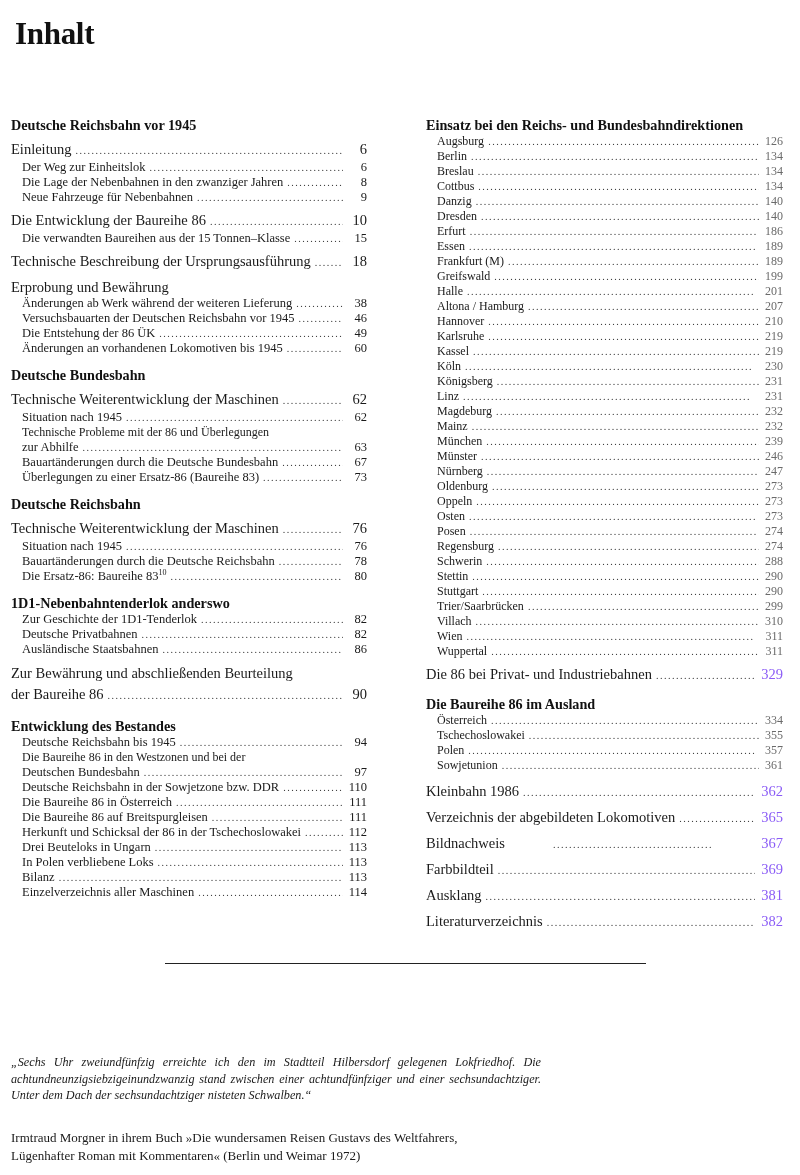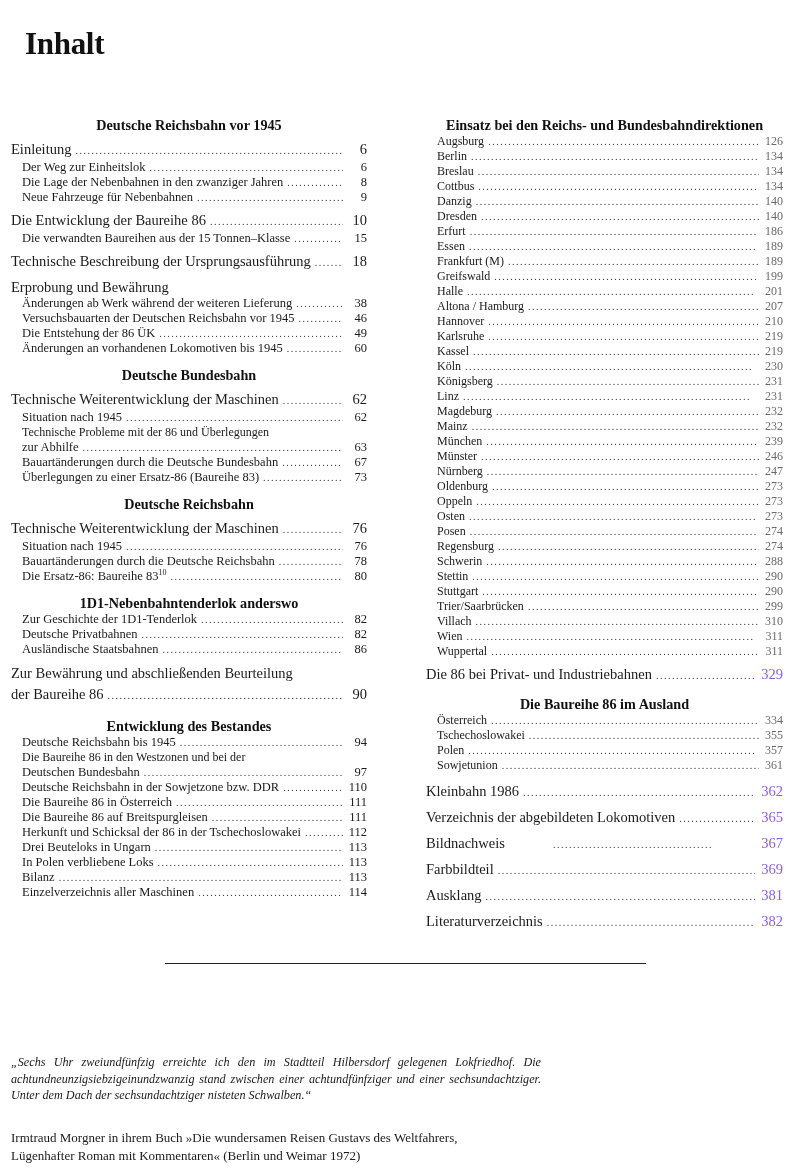--- a/index.html
+++ b/index.html
@@ -31,21 +31,20 @@
     .col-left { left: 11px; width: 356px; }
     .col-right { left: 426px; width: 357px; }
 
     .section-head {
       font-weight: bold;
       font-size: 14.2px;
       line-height: 18px;
       margin: 0;
       white-space: nowrap;
       color: #111;
-      text-align: center;
     }
     .row {
       display: flex;
       align-items: baseline;
       white-space: nowrap;
     }
     .row .label {
       flex: 0 0 auto;
       padding-right: 4px;
     }
@@ -104,21 +103,21 @@
       width: 540px;
       font-size: 13px;
       line-height: 17.5px;
       color: #1a1a1a;
     }
     sup { font-size: 8px; line-height: 0; }
   </style>
 </head>
 <body>
 
-<h1 class="page-title" style="margin:14px;">Inhalt</h1>
+<h1 class="page-title" style="margin:4px;">Inhalt</h1>
 
 <div class="col col-left">
 
   <div class="section-head">Deutsche Reichsbahn vor 1945</div>
   <div class="gap-s"></div>
   <div class="row main">
       <span class="label">Einleitung</span>
       <span class="dots"></span>
       <span class="page">6</span>
     </div>

